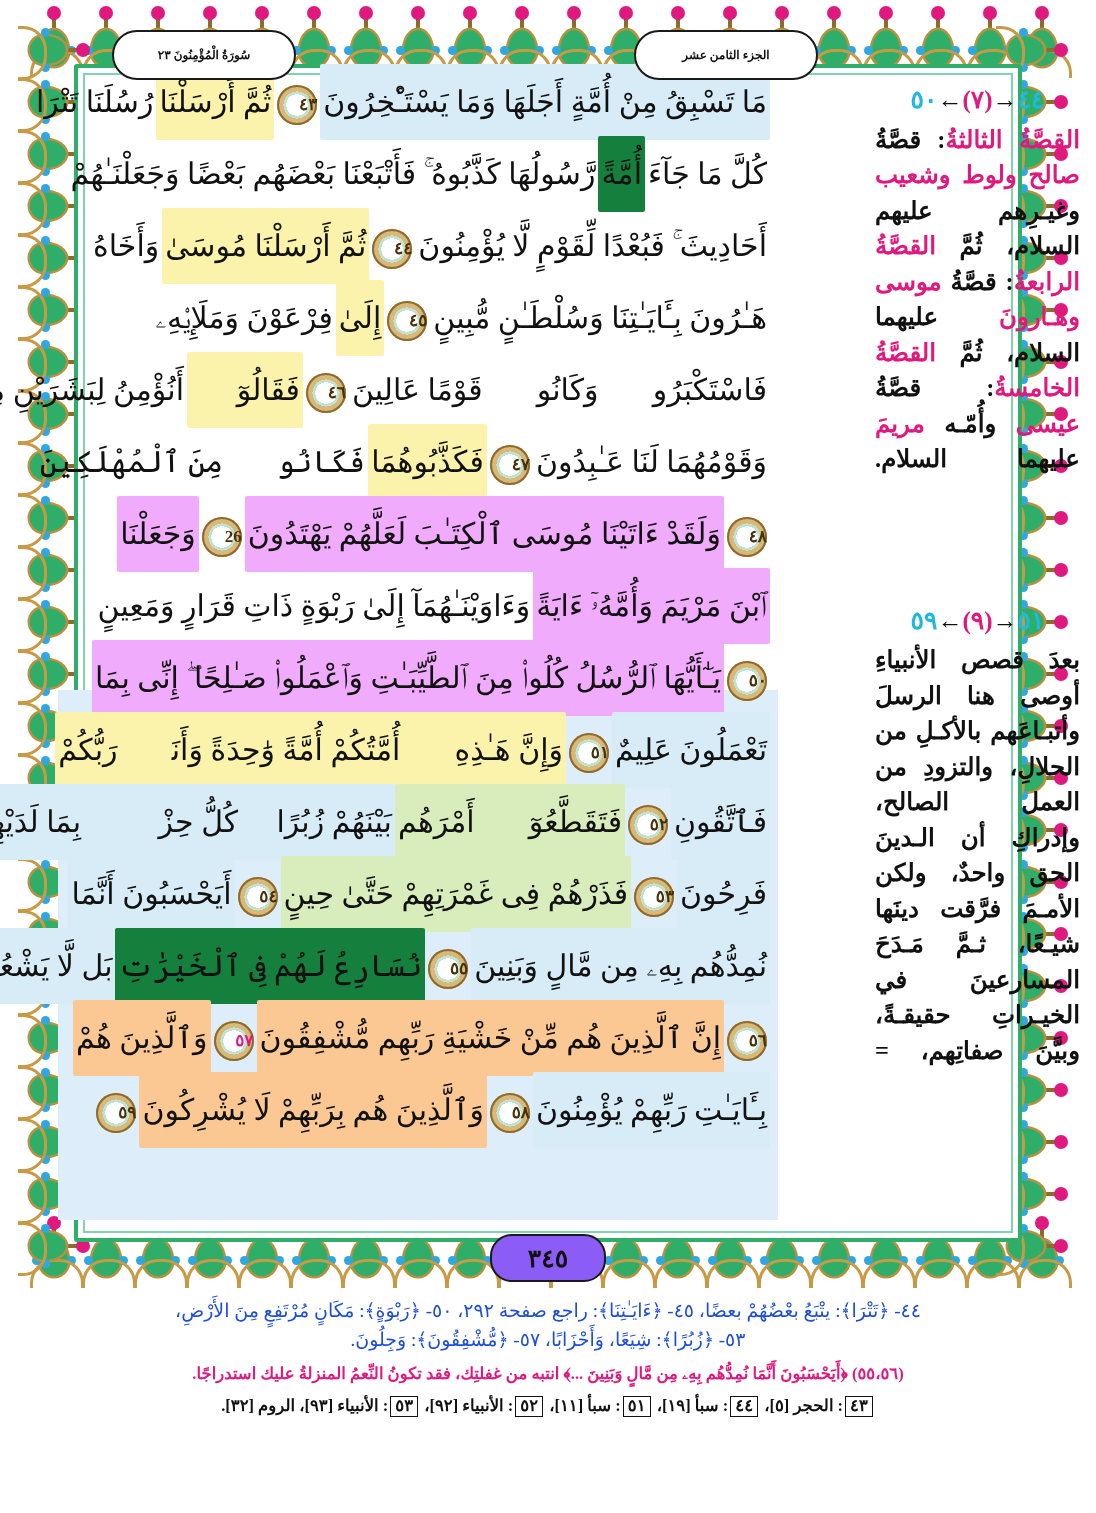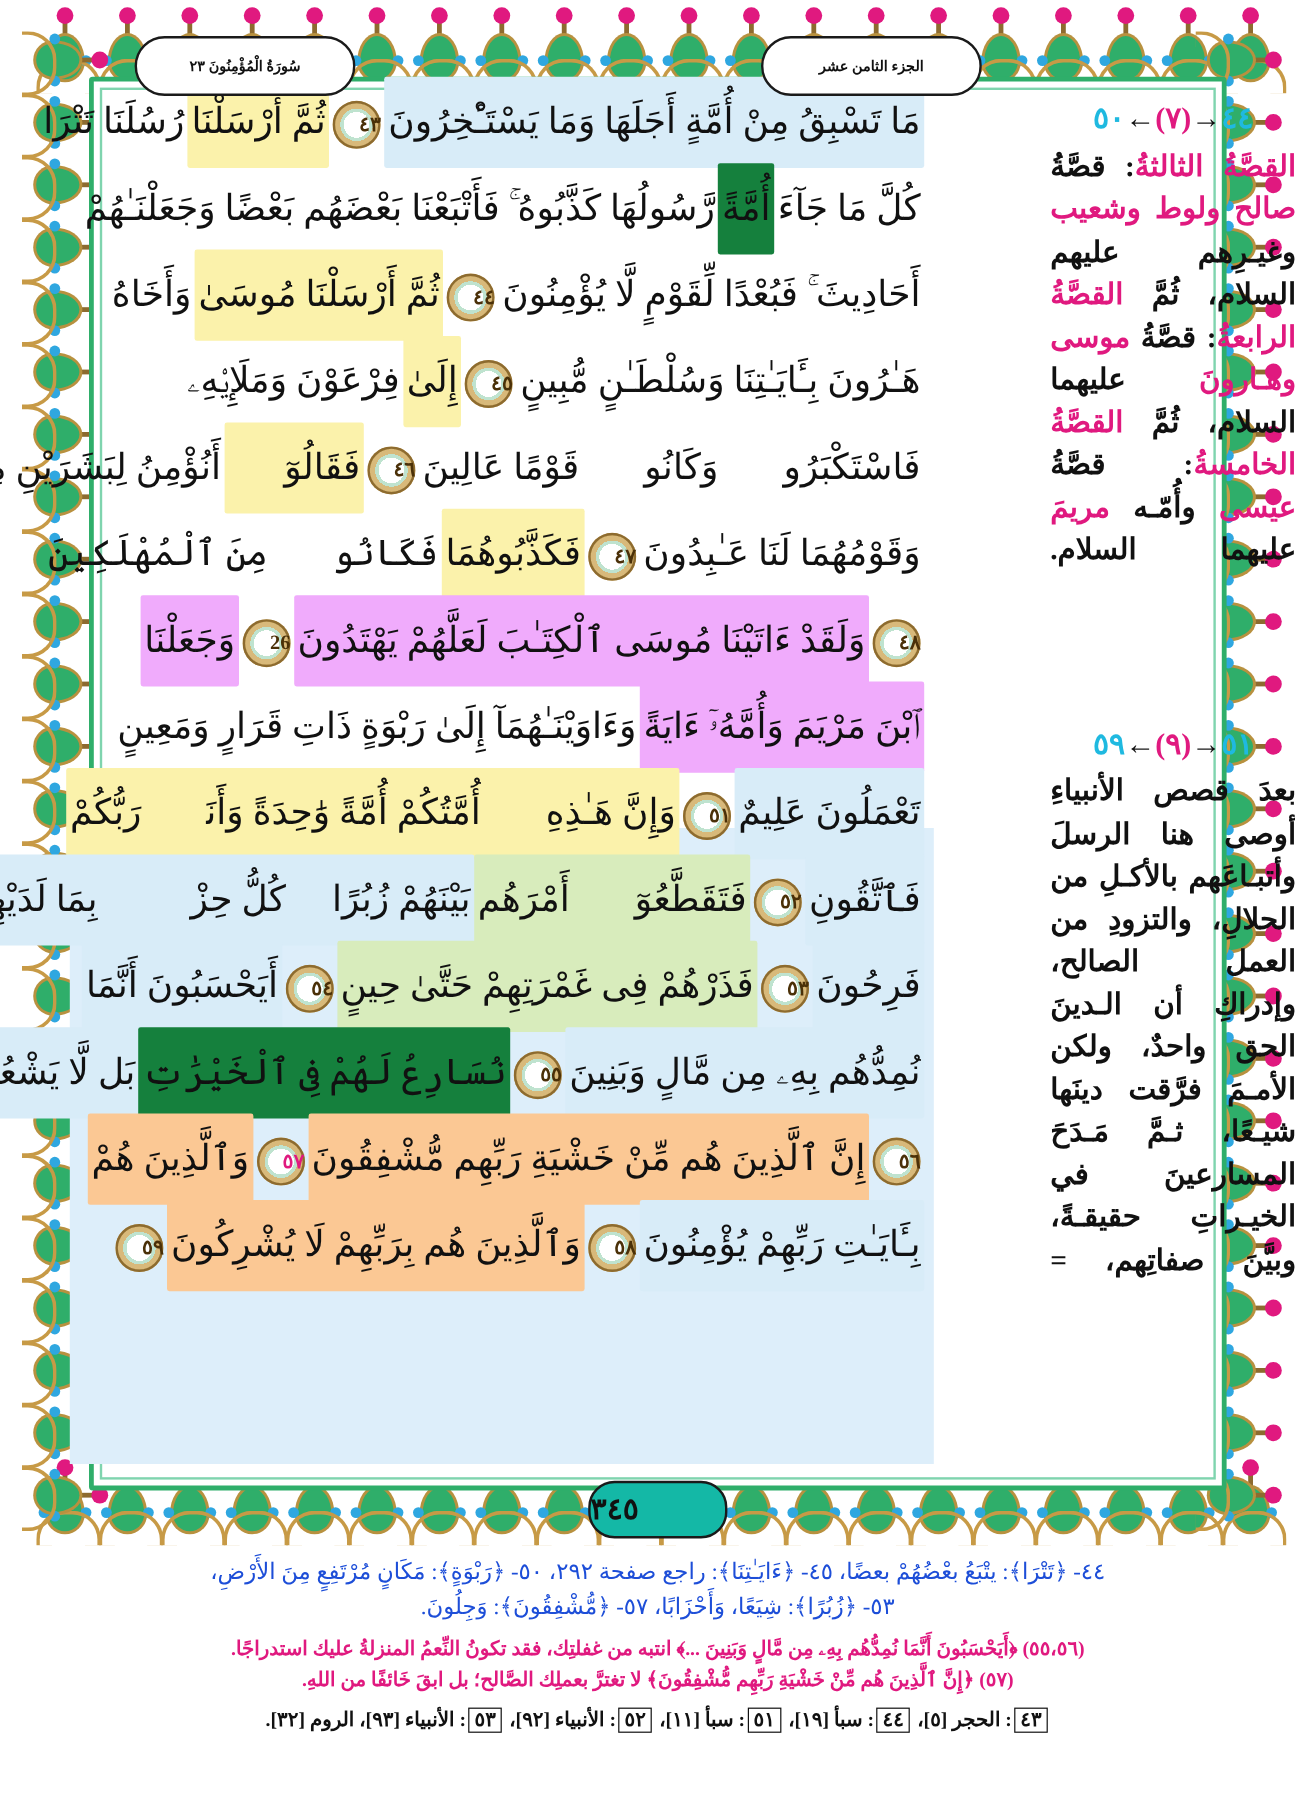--- a/index.html
+++ b/index.html
@@ -35,22 +35,22 @@
   }
   .cartouche span{
     font-family:"Liberation Serif",serif;font-size:12px;font-weight:700;color:#111;
     white-space:nowrap;letter-spacing:-.5px;
   }
   .cart-surah{left:84px;top:12px;width:180px;}
   .cart-juz{right:250px;top:12px;width:180px;}
 
   .page-num-badge{
     position:absolute;left:50%;transform:translateX(-50%);bottom:6px;
-    width:112px;height:44px;background:#14b8a6;border:2.5px solid #1a1a1a;border-radius:22px;
-    display:flex;align-items:center;justify-content:flex-end;z-index:8;
+    width:112px;height:44px;background:#8b5cf6;border:2.5px solid #1a1a1a;border-radius:22px;
+    display:flex;align-items:center;justify-content:center;z-index:8;
   }
   .page-num-badge span{font-size:25px;font-weight:700;color:#111;}
 
   
   .mushaf{
     position:absolute;left:58px;top:58px;width:720px;height:1162px;
     padding:6px 8px 0 8px;box-sizing:border-box;
     z-index:4;
   }
   .aline{
@@ -885,20 +885,21 @@
 
 <div class="mushaf" id="mushaf">
     <div class="aline"><span class="seg hl-blue">مَا تَسْبِقُ مِنْ أُمَّةٍ أَجَلَهَا وَمَا يَسْتَـْٔخِرُونَ</span><span class="ayah">٤٣</span><span class="seg hl-yellow">ثُمَّ أَرْسَلْنَا</span><span class="seg ">رُسُلَنَا تَتْرَا</span></div>
     <div class="aline"><span class="seg ">كُلَّ مَا جَآءَ</span><span class="seg hl-grey">أُمَّةً</span><span class="seg ">رَّسُولُهَا كَذَّبُوهُ ۚ فَأَتْبَعْنَا بَعْضَهُم بَعْضًا وَجَعَلْنَـٰهُمْ</span></div>
     <div class="aline"><span class="seg ">أَحَادِيثَ ۚ فَبُعْدًا لِّقَوْمٍ لَّا يُؤْمِنُونَ</span><span class="ayah">٤٤</span><span class="seg hl-yellow">ثُمَّ أَرْسَلْنَا مُوسَىٰ</span><span class="seg ">وَأَخَاهُ</span></div>
     <div class="aline"><span class="seg ">هَـٰرُونَ بِـَٔايَـٰتِنَا وَسُلْطَـٰنٍ مُّبِينٍ</span><span class="ayah">٤٥</span><span class="seg hl-yellow">إِلَىٰ</span><span class="seg ">فِرْعَوْنَ وَمَلَإِي۟هِۦ</span></div>
     <div class="aline"><span class="seg ">فَاسْتَكْبَرُوا۟ وَكَانُوا۟ قَوْمًا عَالِينَ</span><span class="ayah">٤٦</span><span class="seg hl-yellow">فَقَالُوٓا۟</span><span class="seg ">أَنُؤْمِنُ لِبَشَرَيْنِ مِثْلِنَا</span></div>
     <div class="aline"><span class="seg ">وَقَوْمُهُمَا لَنَا عَـٰبِدُونَ</span><span class="ayah">٤٧</span><span class="seg hl-yellow">فَكَذَّبُوهُمَا</span><span class="seg ">فَكَانُوا۟ مِنَ ٱلْمُهْلَكِينَ</span></div>
     <div class="aline"><span class="ayah">٤٨</span><span class="seg hl-pink">وَلَقَدْ ءَاتَيْنَا مُوسَى ٱلْكِتَـٰبَ لَعَلَّهُمْ يَهْتَدُونَ</span><span class="ayah">26</span><span class="seg hl-pink">وَجَعَلْنَا</span></div>
     <div class="aline"><span class="seg hl-pink">ٱبْنَ مَرْيَمَ وَأُمَّهُۥٓ ءَايَةً</span><span class="seg ">وَءَاوَيْنَـٰهُمَآ إِلَىٰ رَبْوَةٍ ذَاتِ قَرَارٍ وَمَعِينٍ</span></div>
+    <div class="aline"><span class="ayah">٥٠</span><span class="seg hl-pink">يَـٰٓأَيُّهَا ٱلرُّسُلُ كُلُوا۟ مِنَ ٱلطَّيِّبَـٰتِ وَٱعْمَلُوا۟ صَـٰلِحًا ۖ إِنِّى بِمَا</span></div>
     <div class="aline"><span class="seg hl-blue">تَعْمَلُونَ عَلِيمٌ</span><span class="ayah">٥١</span><span class="seg hl-yellow">وَإِنَّ هَـٰذِهِۦٓ أُمَّتُكُمْ أُمَّةً وَٰحِدَةً وَأَنَا۠ رَبُّكُمْ</span></div>
     <div class="aline"><span class="seg hl-blue">فَٱتَّقُونِ</span><span class="ayah">٥٢</span><span class="seg hl-green">فَتَقَطَّعُوٓا۟ أَمْرَهُم</span><span class="seg hl-blue">بَيْنَهُمْ زُبُرًا ۖ كُلُّ حِزْبٍۭ بِمَا لَدَيْهِمْ</span></div>
     <div class="aline"><span class="seg hl-blue">فَرِحُونَ</span><span class="ayah">٥٣</span><span class="seg hl-green">فَذَرْهُمْ فِى غَمْرَتِهِمْ حَتَّىٰ حِينٍ</span><span class="ayah">٥٤</span><span class="seg hl-blue">أَيَحْسَبُونَ أَنَّمَا</span></div>
     <div class="aline"><span class="seg hl-blue">نُمِدُّهُم بِهِۦ مِن مَّالٍ وَبَنِينَ</span><span class="ayah">٥٥</span><span class="seg hl-grey">نُسَارِعُ لَهُمْ فِى ٱلْخَيْرَٰتِ</span><span class="seg hl-blue">بَل لَّا يَشْعُرُونَ</span></div>
     <div class="aline"><span class="ayah">٥٦</span><span class="seg hl-orange">إِنَّ ٱلَّذِينَ هُم مِّنْ خَشْيَةِ رَبِّهِم مُّشْفِقُونَ</span><span class="ayah pink">٥٧</span><span class="seg hl-orange">وَٱلَّذِينَ هُمْ</span></div>
     <div class="aline"><span class="seg hl-blue">بِـَٔايَـٰتِ رَبِّهِمْ يُؤْمِنُونَ</span><span class="ayah">٥٨</span><span class="seg hl-orange">وَٱلَّذِينَ هُم بِرَبِّهِمْ لَا يُشْرِكُونَ</span><span class="ayah">٥٩</span></div>
   </div>
 
 <div class="sidecol">
 
@@ -933,15 +934,14 @@
       <span class="a">٥١</span><span class="arrow">→</span><span class="b">(٩)</span><span class="arrow">←</span><span class="a">٥٩</span>
     </div>
     <div class="side-text">بعدَ قصص الأنبياءِ أوصى هنا الرسلَ وأتبـاعَهم بالأكـلِ من الحلالِ، والتزودِ من العمل الصالح، وإدراكِ أن الـدينَ الحق واحدٌ، ولكن الأمـمَ فرَّقت دينَها شيـعًا، ثـمَّ مَـدَحَ المسارعينَ في الخيـراتِ حقيقـةً، وبيَّنَ صفاتِهم، =</div>
   </div>
 </div>
 
 <div class="footnotes">
   <div class="fn-cyan">٤٤- ﴿تَتْرَا﴾: يتْبَعُ بعْضُهُمْ بعضًا، ٤٥- ﴿ءَايَـٰتِنَا﴾: راجع صفحة ٢٩٢، ٥٠- ﴿رَبْوَةٍ﴾: مَكَانٍ مُرْتَفِعٍ مِنَ الأَرْضِ،</div>
   <div class="fn-cyan">٥٣- ﴿زُبُرًا﴾: شِيَعًا، وَأَحْزَابًا، ٥٧- ﴿مُّشْفِقُونَ﴾: وَجِلُونَ.</div>
   <div class="fn-pink" style="margin-top:6px;">(٥٥،٥٦) ﴿أَيَحْسَبُونَ أَنَّمَا نُمِدُّهُم بِهِۦ مِن مَّالٍ وَبَنِينَ ...﴾ انتبه من غفلتِك، فقد تكونُ النِّعمُ المنزلةُ عليك استدراجًا.</div>
-  <div class="fn-pink">(٥٧) ﴿إِنَّ ٱلَّذِينَ هُم مِّنْ خَشْيَةِ رَبِّهِم مُّشْفِقُونَ﴾ لا تغترَّ بعملِك الصَّالح؛ بل ابقَ خَائفًا من اللهِ.</div>
   <div class="fn-black" id="refs" style="margin-top:6px;"><span class="boxed">٤٣</span><span>: الحجر [٥]، </span><span class="boxed">٤٤</span><span>: سبأ [١٩]، </span><span class="boxed">٥١</span><span>: سبأ [١١]، </span><span class="boxed">٥٢</span><span>: الأنبياء [٩٢]، </span><span class="boxed">٥٣</span><span>: الأنبياء [٩٣]، الروم [٣٢]. </span></div>
 </div>
 
 </body></html>

